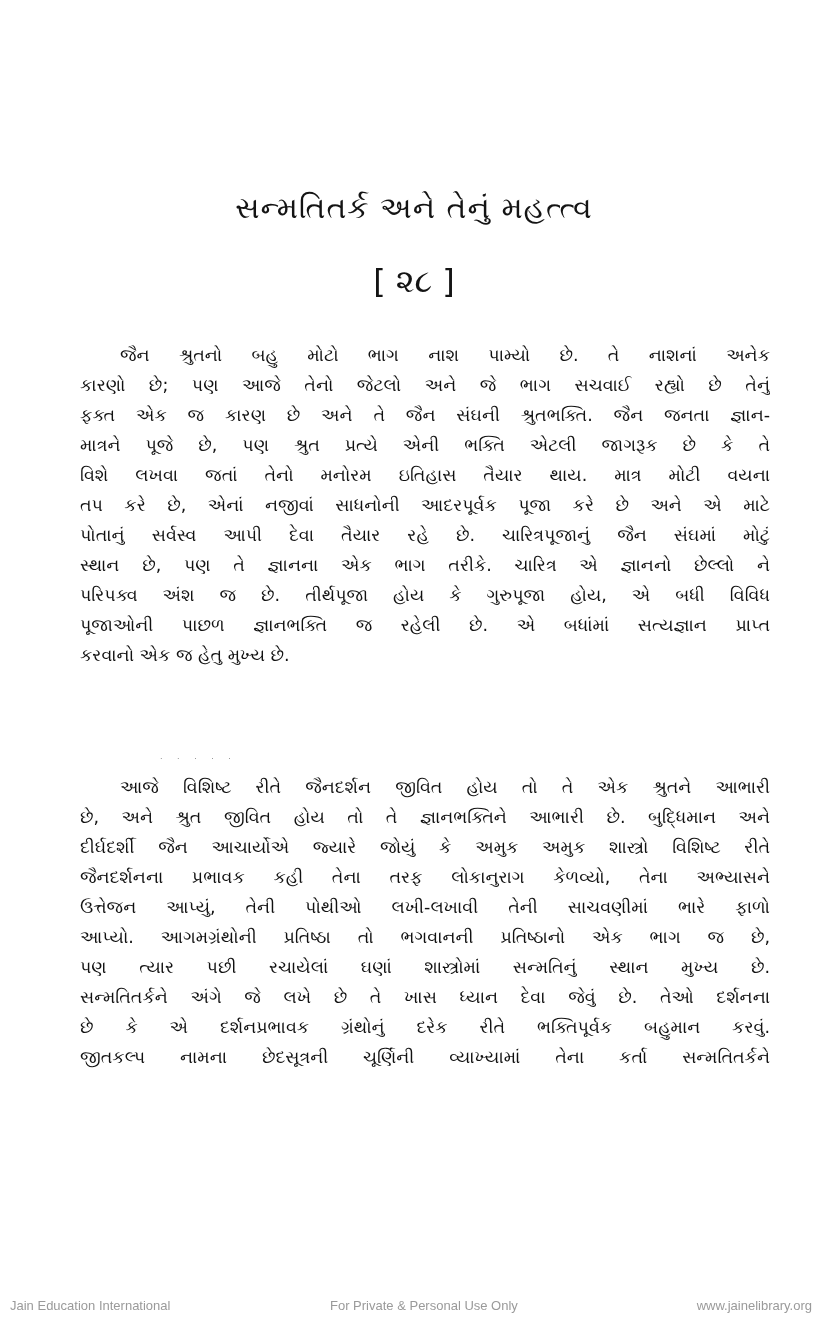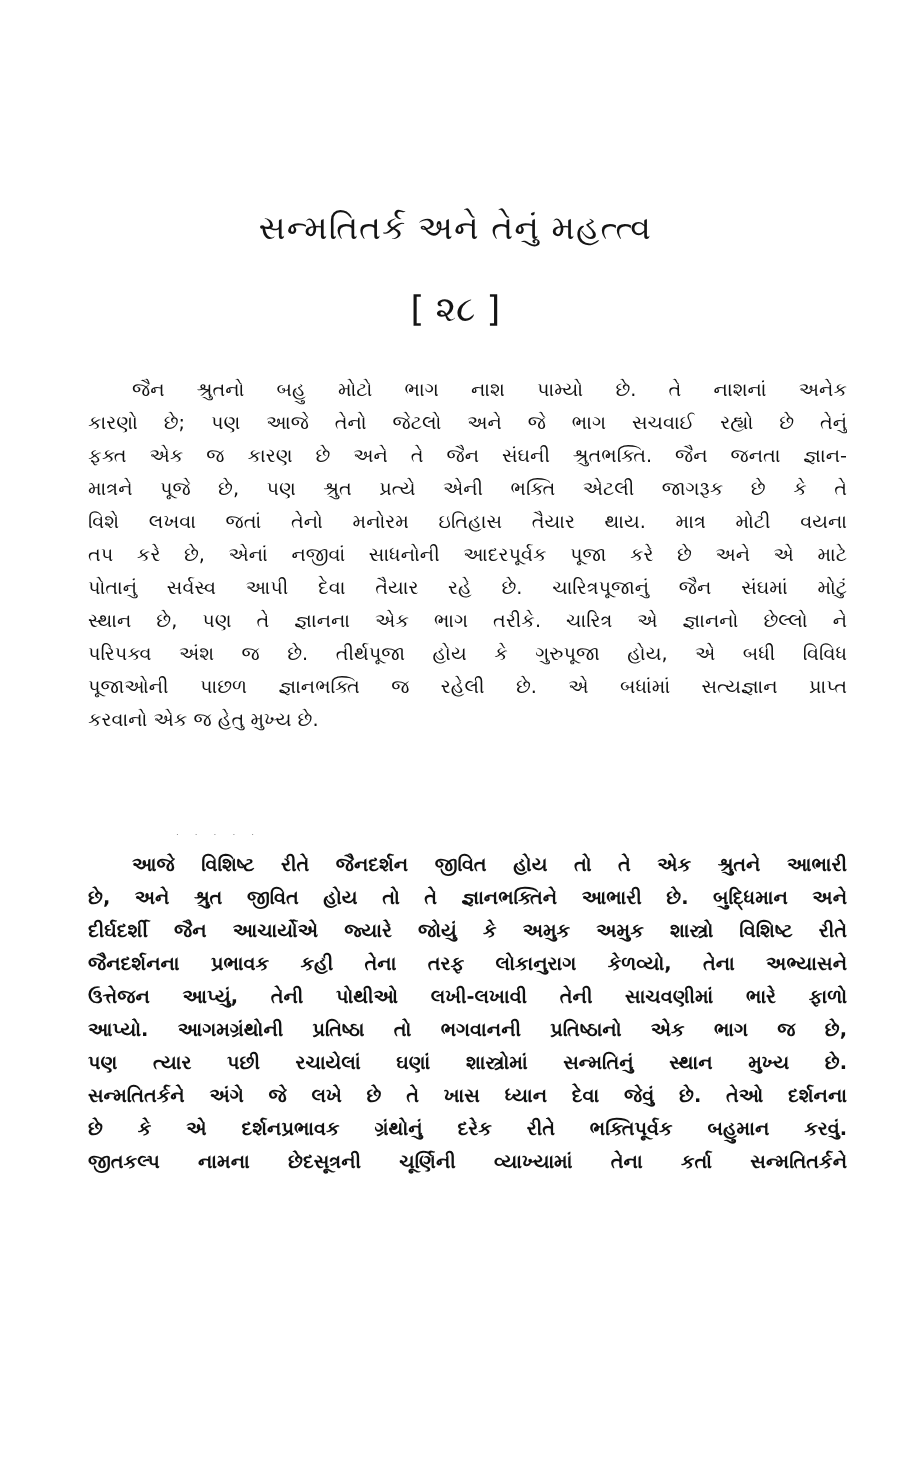--- a/index.html
+++ b/index.html
@@ -18,21 +18,21 @@
   }
   .body-text { position: absolute; left: 80px; width: 690px; }
   .line {
     display: block; height: 30px; line-height: 30px; font-size: 17.5px;
     white-space: nowrap; text-align: justify; text-align-last: justify;
     overflow: hidden;
   }
   .line.last { text-align-last: left; }
   .line.indent { padding-left: 40px; }
   .p1 { top: 340px; }
-  .p2 { top: 772px; font-weight: bold; }
+  .p2 { top: 772px; }
   .specks {
     position: absolute; top: 752px; left: 160px; font-size: 8px; color: #888;
     letter-spacing: 6px;
   }
   .footer {
     position: absolute; top: 1298px; left: 0; width: 828px; height: 20px;
     font-family: "Liberation Sans", sans-serif; font-size: 13px; color: #9a9a9a;
   }
   .footer span { position: absolute; top: 0; }
   .f-left { left: 10px; }
@@ -69,13 +69,18 @@
     <span class="line">દીર્ઘદર્શી જૈન આચાર્યોએ જ્યારે જોયું કે અમુક અમુક શાસ્ત્રો વિશિષ્ટ રીતે</span>
     <span class="line">જૈનદર્શનના પ્રભાવક કહી તેના તરફ લોકાનુરાગ કેળવ્યો, તેના અભ્યાસને</span>
     <span class="line">ઉત્તેજન આપ્યું, તેની પોથીઓ લખી-લખાવી તેની સાચવણીમાં ભારે ફાળો</span>
     <span class="line">આપ્યો. આગમગ્રંથોની પ્રતિષ્ઠા તો ભગવાનની પ્રતિષ્ઠાનો એક ભાગ જ છે,</span>
     <span class="line">પણ ત્યાર પછી રચાયેલાં ઘણાં શાસ્ત્રોમાં સન્મતિનું સ્થાન મુખ્ય છે.</span>
     <span class="line">સન્મતિતર્કને અંગે જે લખે છે તે ખાસ ધ્યાન દેવા જેવું છે. તેઓ દર્શનના</span>
     <span class="line">છે કે એ દર્શનપ્રભાવક ગ્રંથોનું દરેક રીતે ભક્તિપૂર્વક બહુમાન કરવું.</span>
     <span class="line">જીતકલ્પ નામના છેદસૂત્રની ચૂર્ણિની વ્યાખ્યામાં તેના કર્તા સન્મતિતર્કને</span>
   </div>
 
+  <div class="footer">
+    <span class="f-left">Jain Education International</span>
+    <span class="f-mid">For Private &amp; Personal Use Only</span>
+    <span class="f-right">www.jainelibrary.org</span>
+  </div>
 </div>
 
 </body></html>

